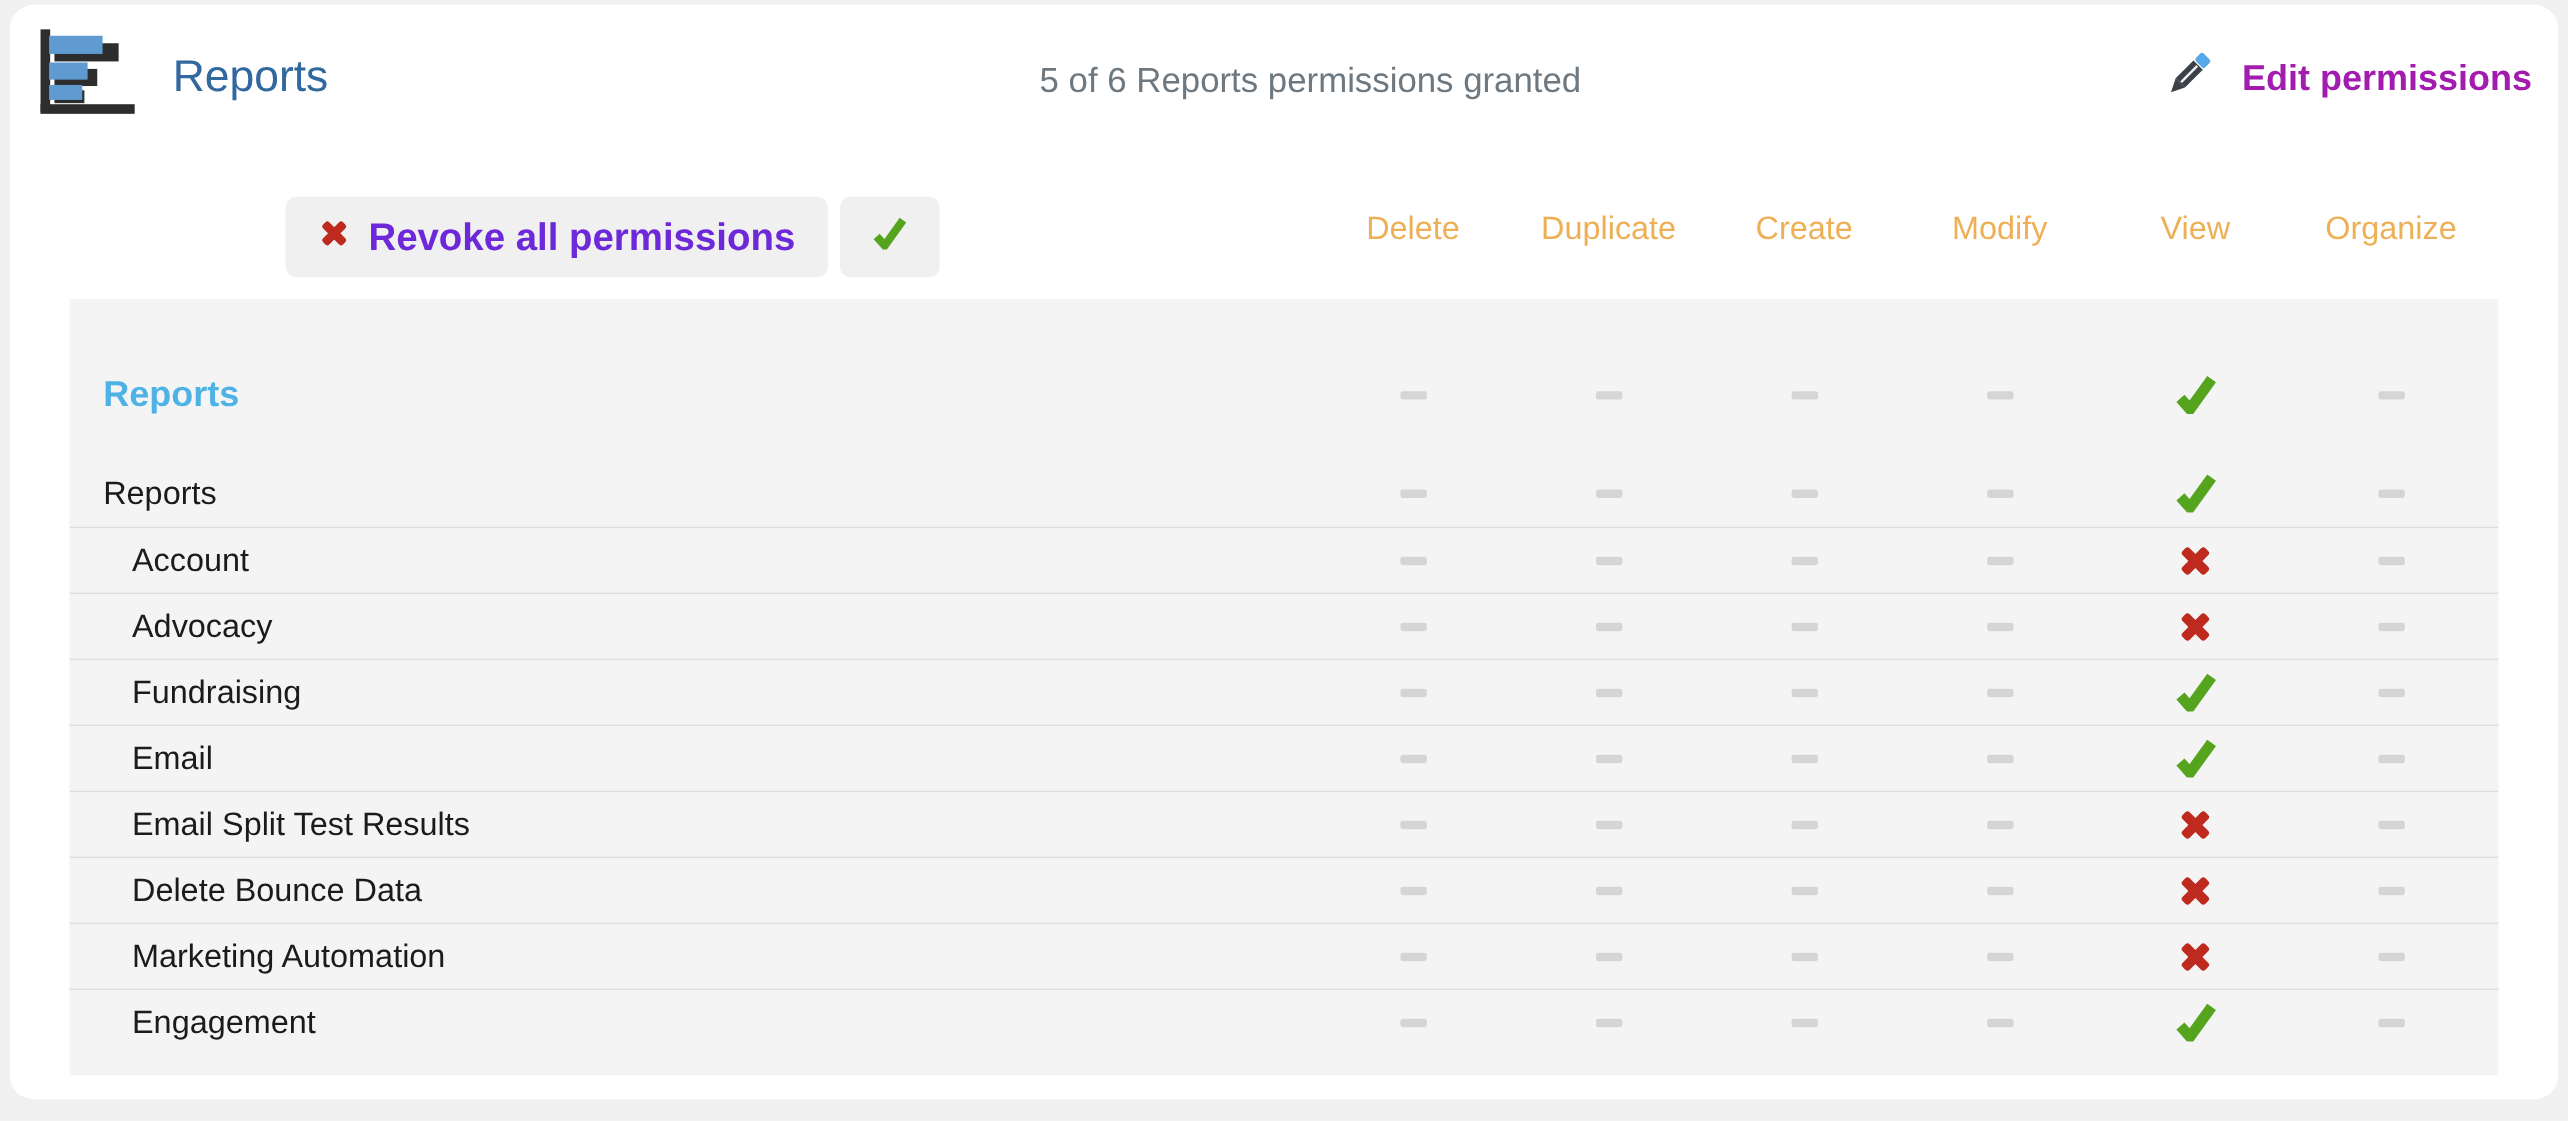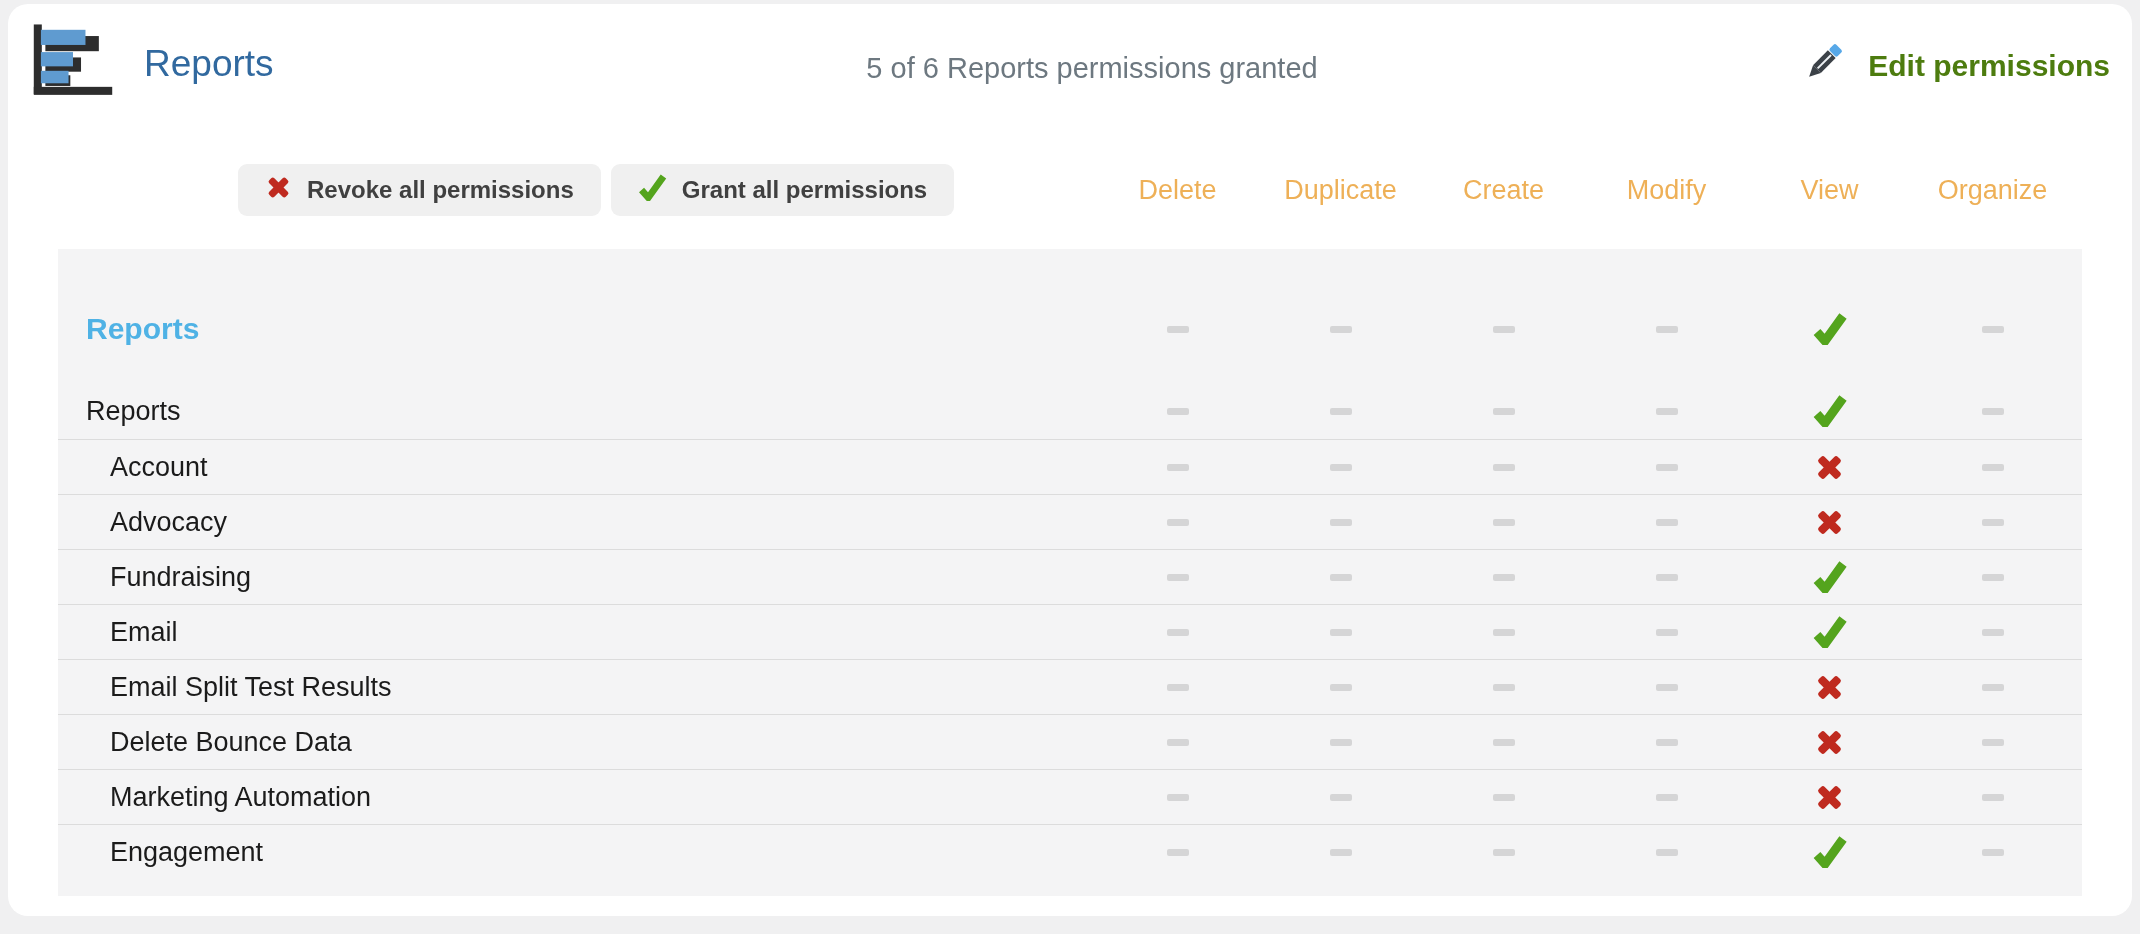--- a/index.html
+++ b/index.html
@@ -14,28 +14,28 @@
   }
   
   .title-group{position:absolute;left:24px;top:20px;display:flex;align-items:center;gap:30px;}
   .page-title{font-size:37px;font-weight:400;color:#31699f;margin:0;line-height:1;}
   .summary{
     position:absolute;top:48px;left:50%;transform:translateX(-50%);margin-left:22px;
     font-size:29px;color:#6d7880;white-space:nowrap;
   }
   .edit-btn{
     position:absolute;right:22px;top:34px;display:flex;align-items:center;gap:20px;
-    font-size:30px;font-weight:bold;color:#4d7c0f;cursor:pointer;white-space:nowrap;text-align:center;
+    font-size:30px;font-weight:bold;color:#a21caf;cursor:pointer;white-space:nowrap;text-align:center;
   }
   
   .toolbar{position:absolute;left:230px;top:160px;display:flex;gap:10px;}
   .btn{
-    display:flex;align-items:center;gap:15px;height:52px;padding:0 27px;
+    display:flex;align-items:center;gap:15px;height:67px;padding:0 27px;
     background:#f0f0f0;border:none;border-radius:9px;
-    font-size:24px;font-weight:bold;color:#404040;font-family:inherit;cursor:pointer;white-space:nowrap;
+    font-size:32px;font-weight:bold;color:#6d28d9;font-family:inherit;cursor:pointer;white-space:nowrap;
   }
   
   .grid-row{display:flex;align-items:center;}
   .grid-label{flex:1;padding-left:28px;font-size:27px;color:#1b1b1b;white-space:nowrap;}
   .grid-label.indent{padding-left:52px;}
   .cells{display:flex;}
   .cell{width:163px;display:flex;justify-content:center;align-items:center;}
   .right-pad{width:8px;}
   .column-headers{position:absolute;left:50px;top:160px;width:2024px;height:52px;}
   .col-head{font-size:27px;font-weight:normal;color:#eeb057;cursor:pointer;}
@@ -101,21 +101,20 @@
         </svg>
       </span>
       <span>Revoke all permissions</span>
     </button>
     <button class="btn">
       <span>
         <svg width="29" height="27" viewBox="0 0 34 32">
           <path d="M4 19 L12 28 L30 3" fill="none" stroke="#54a41d" stroke-width="8"></path>
         </svg>
       </span>
-      <span>Grant all permissions</span>
     </button>
   </div>
 
   <div class="grid-row column-headers">
     <div class="grid-label"></div>
     <div class="cells">
         <div class="cell">
           <span class="col-head">Delete</span>
         </div>
         <div class="cell">

